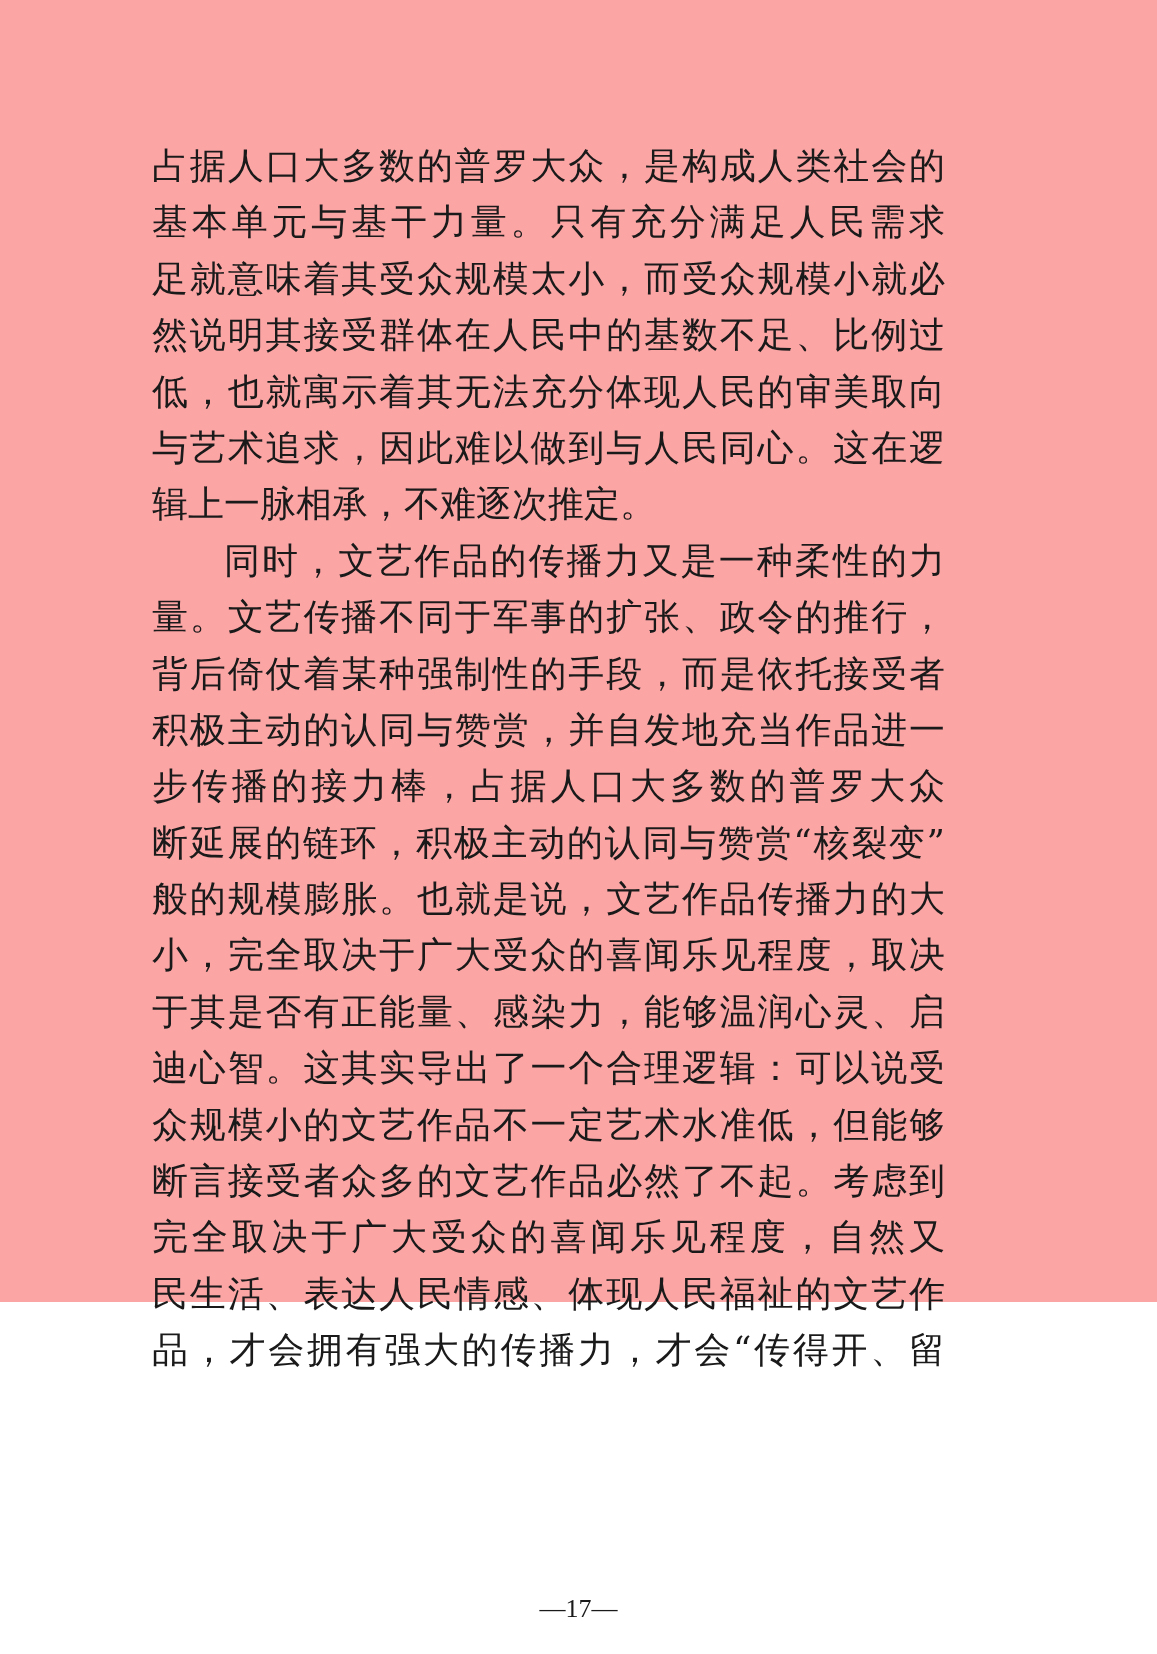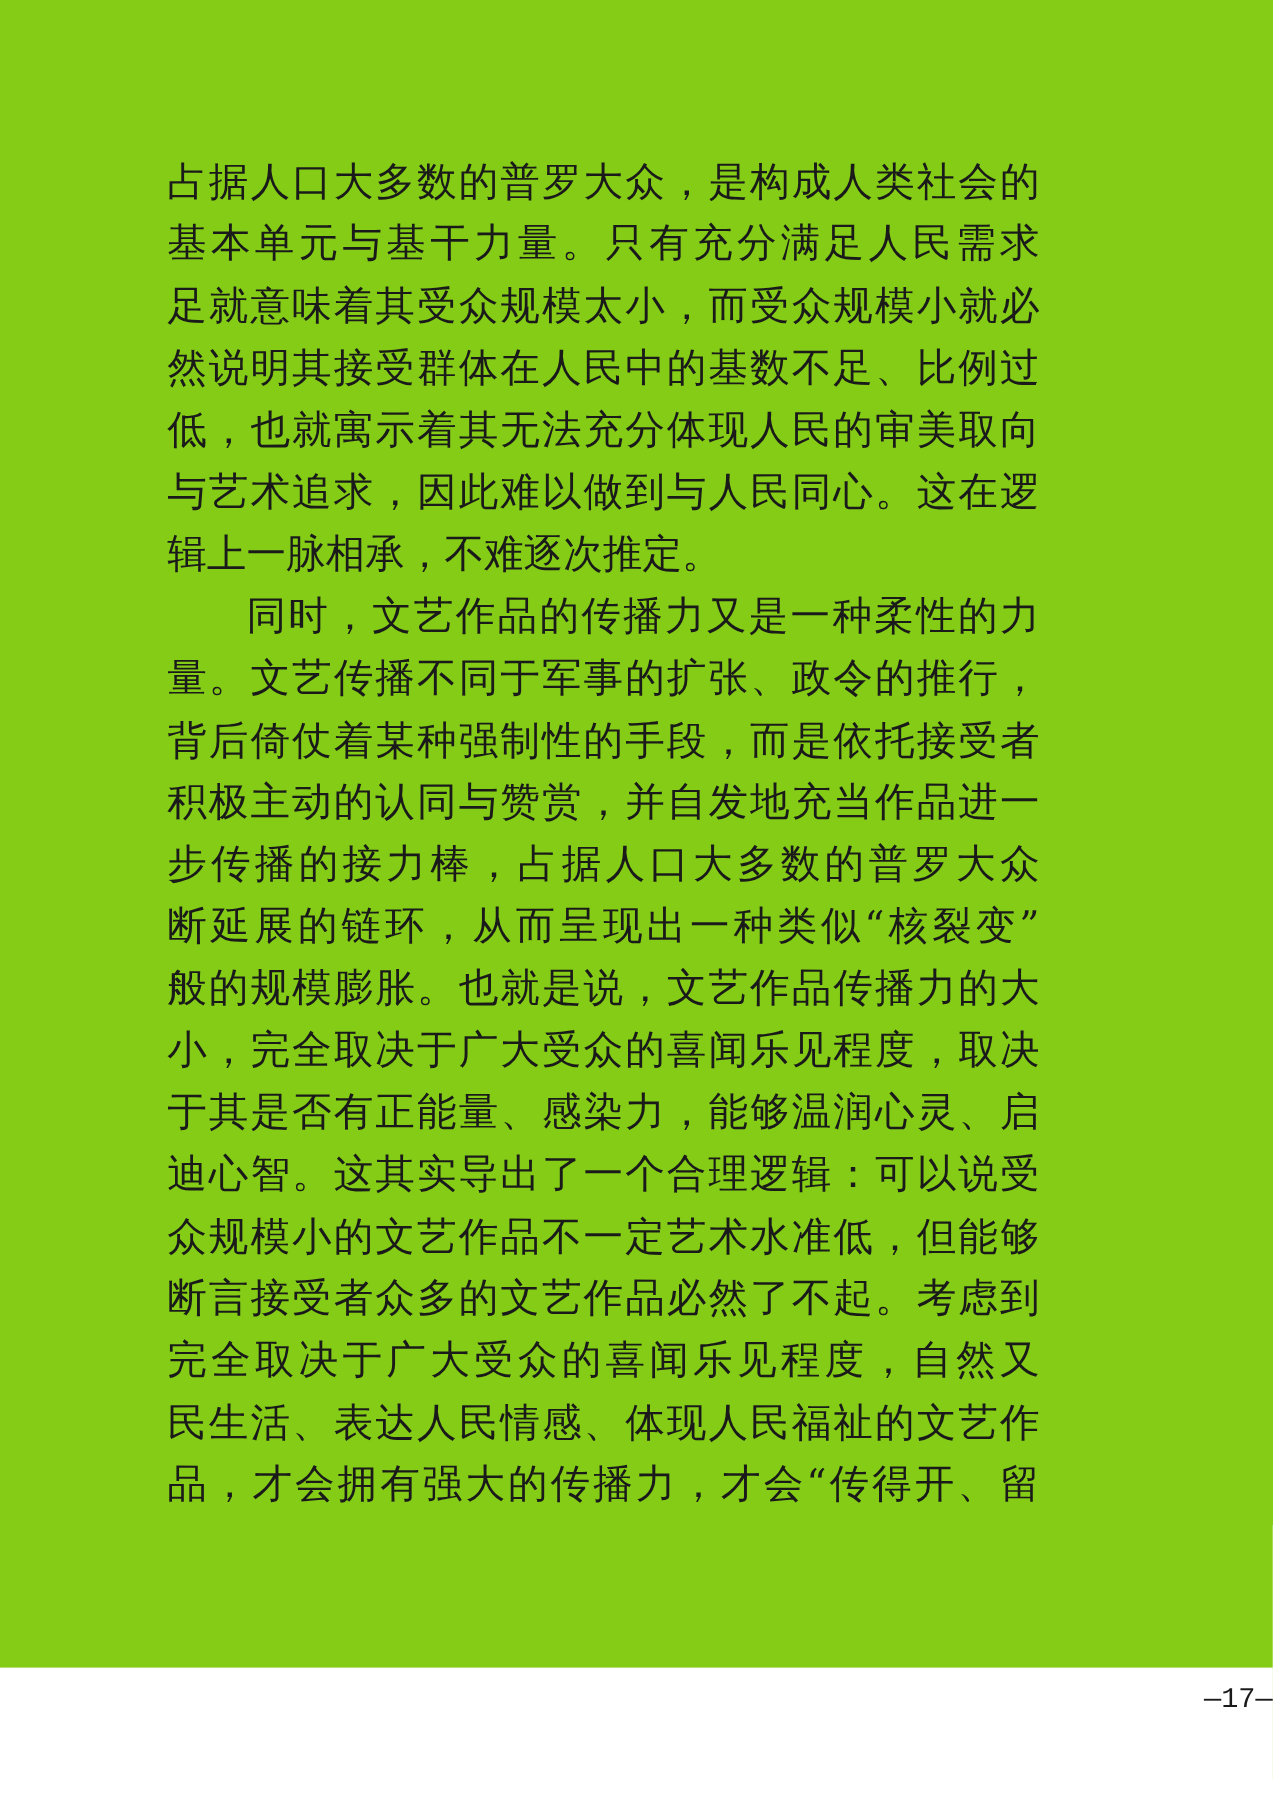--- a/index.html
+++ b/index.html
@@ -1,58 +1,58 @@
 <!DOCTYPE html>
 <html><head>
 <meta charset="utf-8">
 <style>
   html, body { margin: 0; padding: 0; background: #ffffff; }
   body { width: 1157px; height: 1654px; position: relative; overflow: hidden; }
-  .page { position: absolute; left: 0; top: 0; width: 1157px; height: 1516px; background: #84cc16; }
+  .page { position: absolute; left: 0; top: 0; width: 1157px; height: 1302px; background: #fca5a5; }
   .text-block {
     position: absolute; left: 152px; top: 138px; width: 800px;
     font-family: "DejaVu Serif", "Liberation Serif", serif;
     color: #1a1a1a;
   }
   .line {
     height: 56.4px; line-height: 56.4px;
     font-size: 36px;
     white-space: nowrap;
     text-align-last: justify;
     text-align: justify;
     display: block;
     width: 793px;
   }
   .line.last { text-align-last: left; }
   .line.indent { padding-left: 72px; width: 721px; }
   .page-number {
-    position: absolute; left: 0; width: 1157px; top: 1530px;
-    text-align: right;
-    font-family: Liberation Mono, monospace;
+    position: absolute; left: 0; width: 1157px; top: 1594px;
+    text-align: center;
+    font-family: Liberation Serif, serif;
     font-size: 26px; color: #1a1a1a;
   }
 </style>
 </head>
 <body>
 
 <div class="page">
   <div class="text-block">
     <span class="line">占据人口大多数的普罗大众，是构成人类社会的</span>
     <span class="line">基本单元与基干力量。只有充分满足人民需求</span>
     <span class="line">足就意味着其受众规模太小，而受众规模小就必</span>
     <span class="line">然说明其接受群体在人民中的基数不足、比例过</span>
     <span class="line">低，也就寓示着其无法充分体现人民的审美取向</span>
     <span class="line">与艺术追求，因此难以做到与人民同心。这在逻</span>
     <span class="line last">辑上一脉相承，不难逐次推定。</span>
     <span class="line indent">同时，文艺作品的传播力又是一种柔性的力</span>
     <span class="line">量。文艺传播不同于军事的扩张、政令的推行，</span>
     <span class="line">背后倚仗着某种强制性的手段，而是依托接受者</span>
     <span class="line">积极主动的认同与赞赏，并自发地充当作品进一</span>
     <span class="line">步传播的接力棒，占据人口大多数的普罗大众</span>
-    <span class="line">断延展的链环，从而呈现出一种类似“核裂变”</span>
+    <span class="line">断延展的链环，积极主动的认同与赞赏“核裂变”</span>
     <span class="line">般的规模膨胀。也就是说，文艺作品传播力的大</span>
     <span class="line">小，完全取决于广大受众的喜闻乐见程度，取决</span>
     <span class="line">于其是否有正能量、感染力，能够温润心灵、启</span>
     <span class="line">迪心智。这其实导出了一个合理逻辑：可以说受</span>
     <span class="line">众规模小的文艺作品不一定艺术水准低，但能够</span>
     <span class="line">断言接受者众多的文艺作品必然了不起。考虑到</span>
     <span class="line">完全取决于广大受众的喜闻乐见程度，自然又</span>
     <span class="line">民生活、表达人民情感、体现人民福祉的文艺作</span>
     <span class="line">品，才会拥有强大的传播力，才会“传得开、留</span>
   </div>

